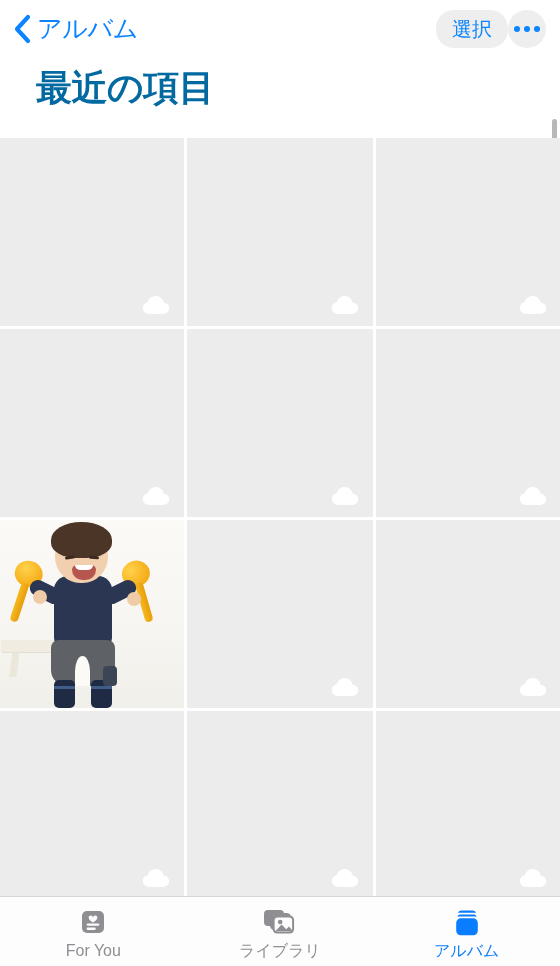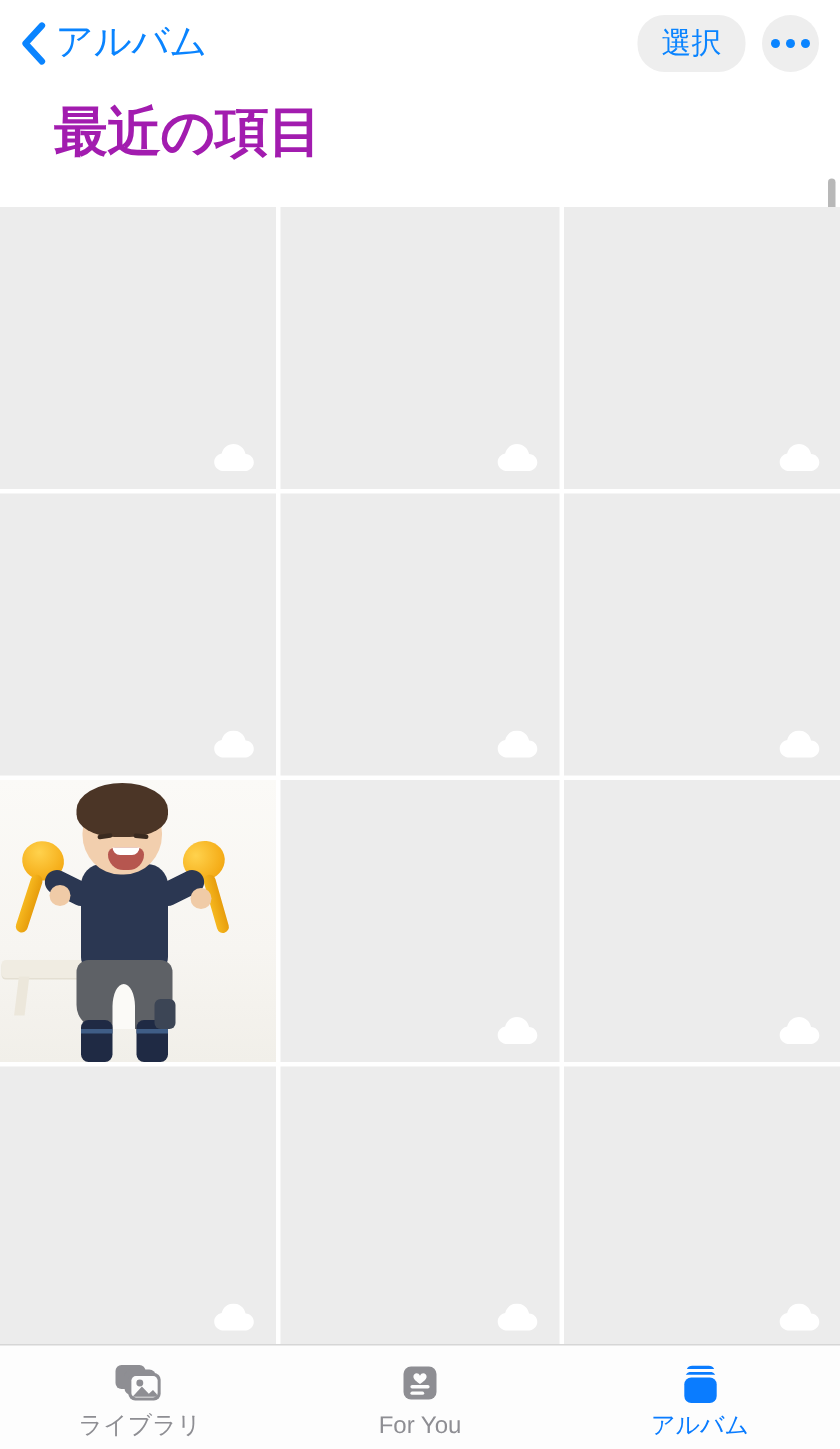--- a/index.html
+++ b/index.html
@@ -44,21 +44,20 @@
     font-size:25px;
     color:#0a84ff;
     letter-spacing:-0.3px;
     line-height:1;
     white-space:nowrap;
   }
   .nav-spacer { flex:1 1 auto; }
   .nav-right {
     display:flex;
     align-items:center;
-    gap:11px;
   }
   .select-btn {
     background:#eeeeee;
     border-radius:18px;
     height:38px;
     min-width:70px;
     padding:0 16px;
     display:flex;
     align-items:center;
     justify-content:center;
@@ -93,21 +92,21 @@
     height:81px;
     background:#ffffff;
     display:flex;
     align-items:flex-start;
     padding:8px 0 0 36px;
     position:relative;
   }
   .page-title {
     font-size:36px;
     font-weight:bold;
-    color:#a21caf;
+    color:#0369a1;
     letter-spacing:-0.5px;
     line-height:1.25;
     white-space:nowrap;
   }
 
   
   .scroll-indicator {
     position:absolute;
     right:3px;
     top:62px;
@@ -479,42 +478,42 @@
           <svg class="cloud" viewBox="0 0 28 19">
             <path d="M7.4 18C3.6 18 0.8 15.4 0.8 12.1c0-2.9 2.1-5.3 5-5.8C6.6 2.7 9.8 0 13.7 0c4 0 7.3 2.9 8 6.7 3.3 0.2 5.5 2.6 5.5 5.6 0 3.2-2.7 5.7-6.3 5.7z" fill="#ffffff"></path>
           </svg>
         </div>
       </div>
   </div>
 
   <div class="tabbar" id="tabbar">
       <div class="tab">
         <div class="ticon">
+          <svg width="28" height="30" viewBox="0 0 28 30">
+            <rect x="3" y="3" width="22" height="22" rx="5" fill="#8e8e93"></rect>
+            <path d="M14 12.6c-1-2.6-4.4-2-4.4 0.6 0 1.9 2.6 3.5 4.4 4.8 1.8-1.3 4.4-2.9 4.4-4.8 0-2.6-3.4-3.2-4.4-0.6z" fill="#fdfdfd" transform="translate(0,-3.4)"></path>
+            <rect x="7.6" y="15.4" width="12.8" height="2.3" rx="1.15" fill="#fdfdfd"></rect>
+            <rect x="7.6" y="19.6" width="9.2" height="2.3" rx="1.15" fill="#fdfdfd"></rect>
+          </svg>
+        </div>
+        <div class="tlabel">For You</div>
+      </div>
+      <div class="tab">
+        <div class="ticon">
           <svg width="34" height="30" viewBox="0 0 34 30">
             <rect x="1" y="2" width="20" height="16" rx="4" fill="#8e8e93"></rect>
             <rect x="7" y="5" width="21" height="17" rx="4.5" fill="#8e8e93"></rect>
             <rect x="9.6" y="7.4" width="21.5" height="18.2" rx="4.5" fill="#8e8e93"></rect>
             <rect x="11.6" y="9.4" width="17.5" height="14.2" rx="3" fill="#fdfdfd"></rect>
             <circle cx="17.2" cy="14" r="2.3" fill="#8e8e93"></circle>
             <path d="M12.4 23.2 L18.6 16.4 L23.2 21.2 L26 18.6 L28.6 21.5 L28.6 23.2 Z" fill="#8e8e93"></path>
           </svg>
         </div>
         <div class="tlabel">ライブラリ</div>
       </div>
-      <div class="tab">
-        <div class="ticon">
-          <svg width="28" height="30" viewBox="0 0 28 30">
-            <rect x="3" y="3" width="22" height="22" rx="5" fill="#8e8e93"></rect>
-            <path d="M14 12.6c-1-2.6-4.4-2-4.4 0.6 0 1.9 2.6 3.5 4.4 4.8 1.8-1.3 4.4-2.9 4.4-4.8 0-2.6-3.4-3.2-4.4-0.6z" fill="#fdfdfd" transform="translate(0,-3.4)"></path>
-            <rect x="7.6" y="15.4" width="12.8" height="2.3" rx="1.15" fill="#fdfdfd"></rect>
-            <rect x="7.6" y="19.6" width="9.2" height="2.3" rx="1.15" fill="#fdfdfd"></rect>
-          </svg>
-        </div>
-        <div class="tlabel">For You</div>
-      </div>
       <div class="tab active">
         <div class="ticon">
           <svg width="30" height="30" viewBox="0 0 30 30">
             <path d="M9.5 2.5 h11 a4 4 0 0 1 3.6 2.2 H5.9 A4 4 0 0 1 9.5 2.5 z" fill="#0a7cff"></path>
             <path d="M7.6 6.6 h14.8 a4 4 0 0 1 2.4 1.9 H5.2 A4 4 0 0 1 7.6 6.6 z" fill="#0a7cff"></path>
             <rect x="4.2" y="10.3" width="21.6" height="17" rx="4.6" fill="#0a7cff"></rect>
           </svg>
         </div>
         <div class="tlabel">アルバム</div>
       </div>

